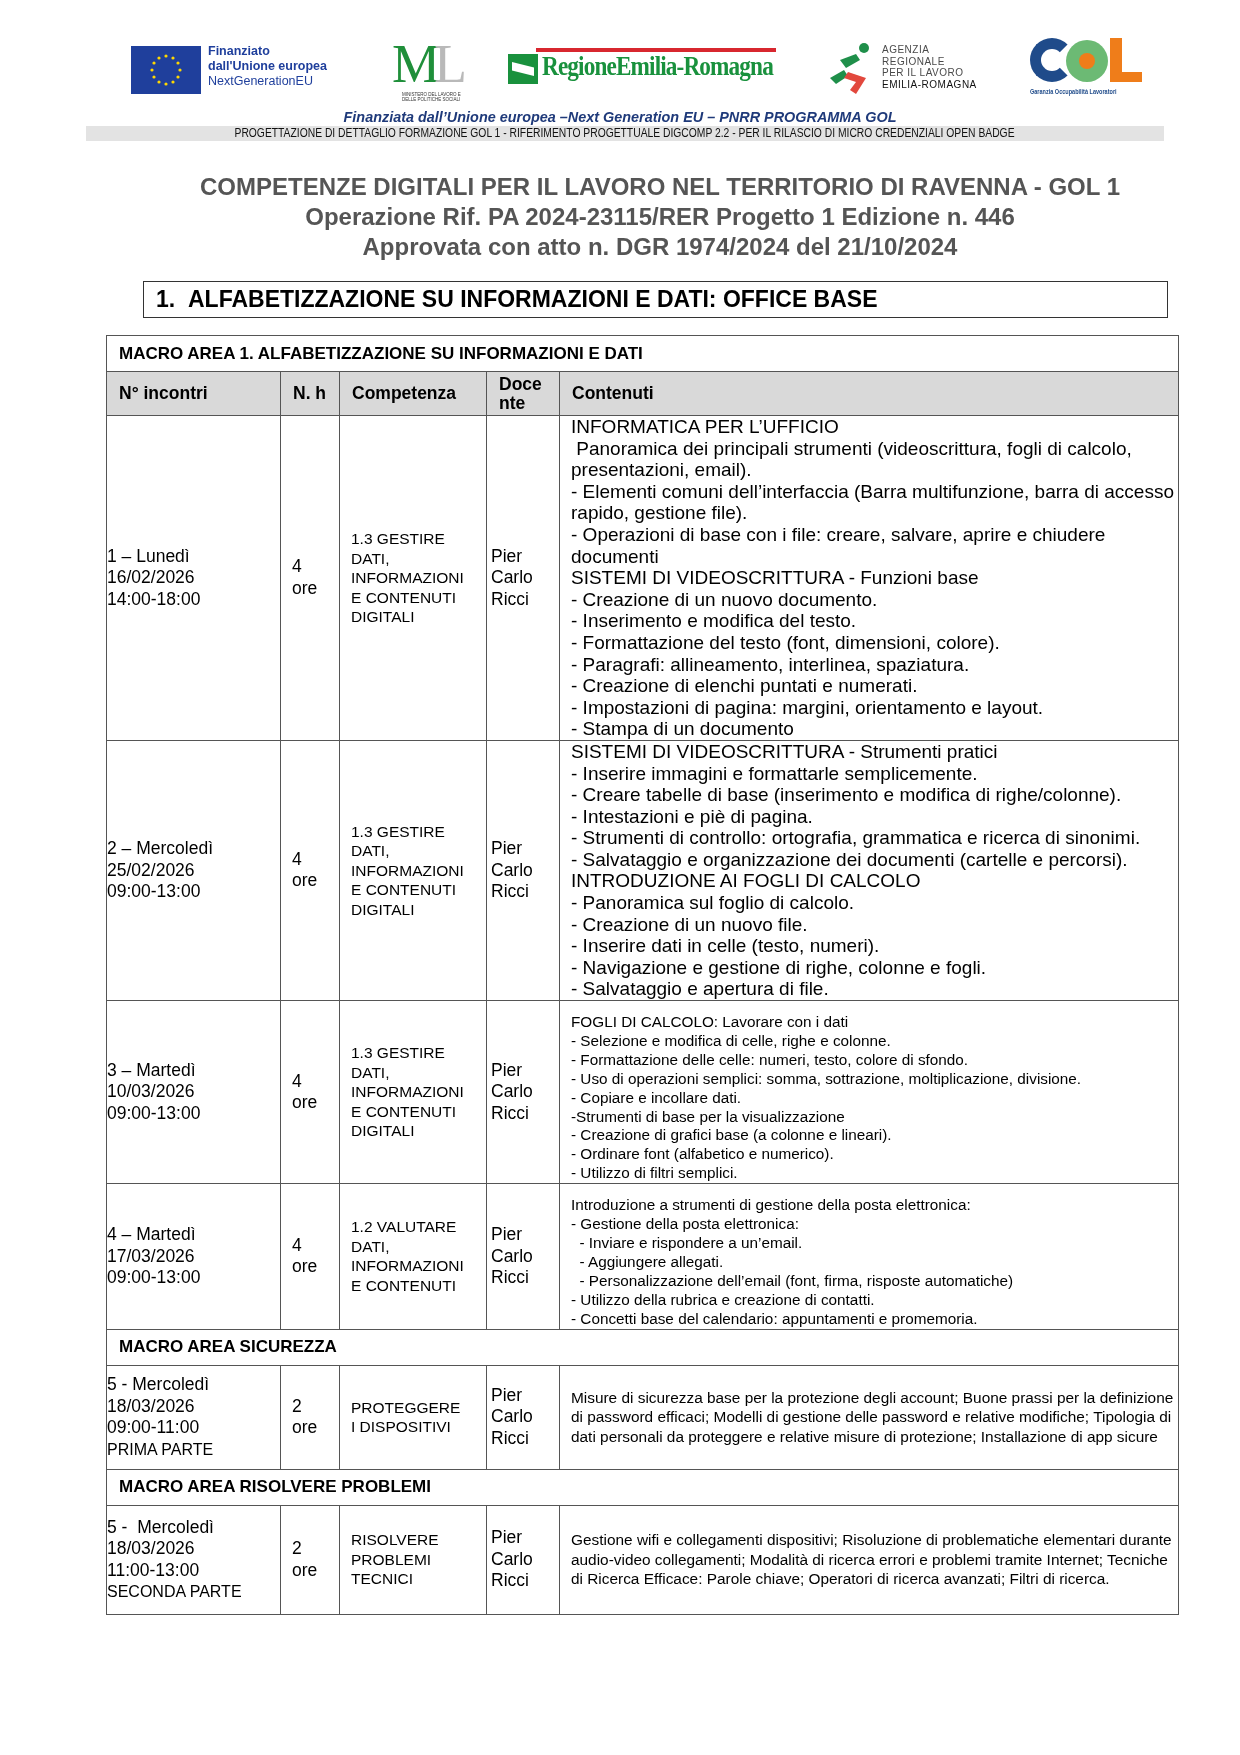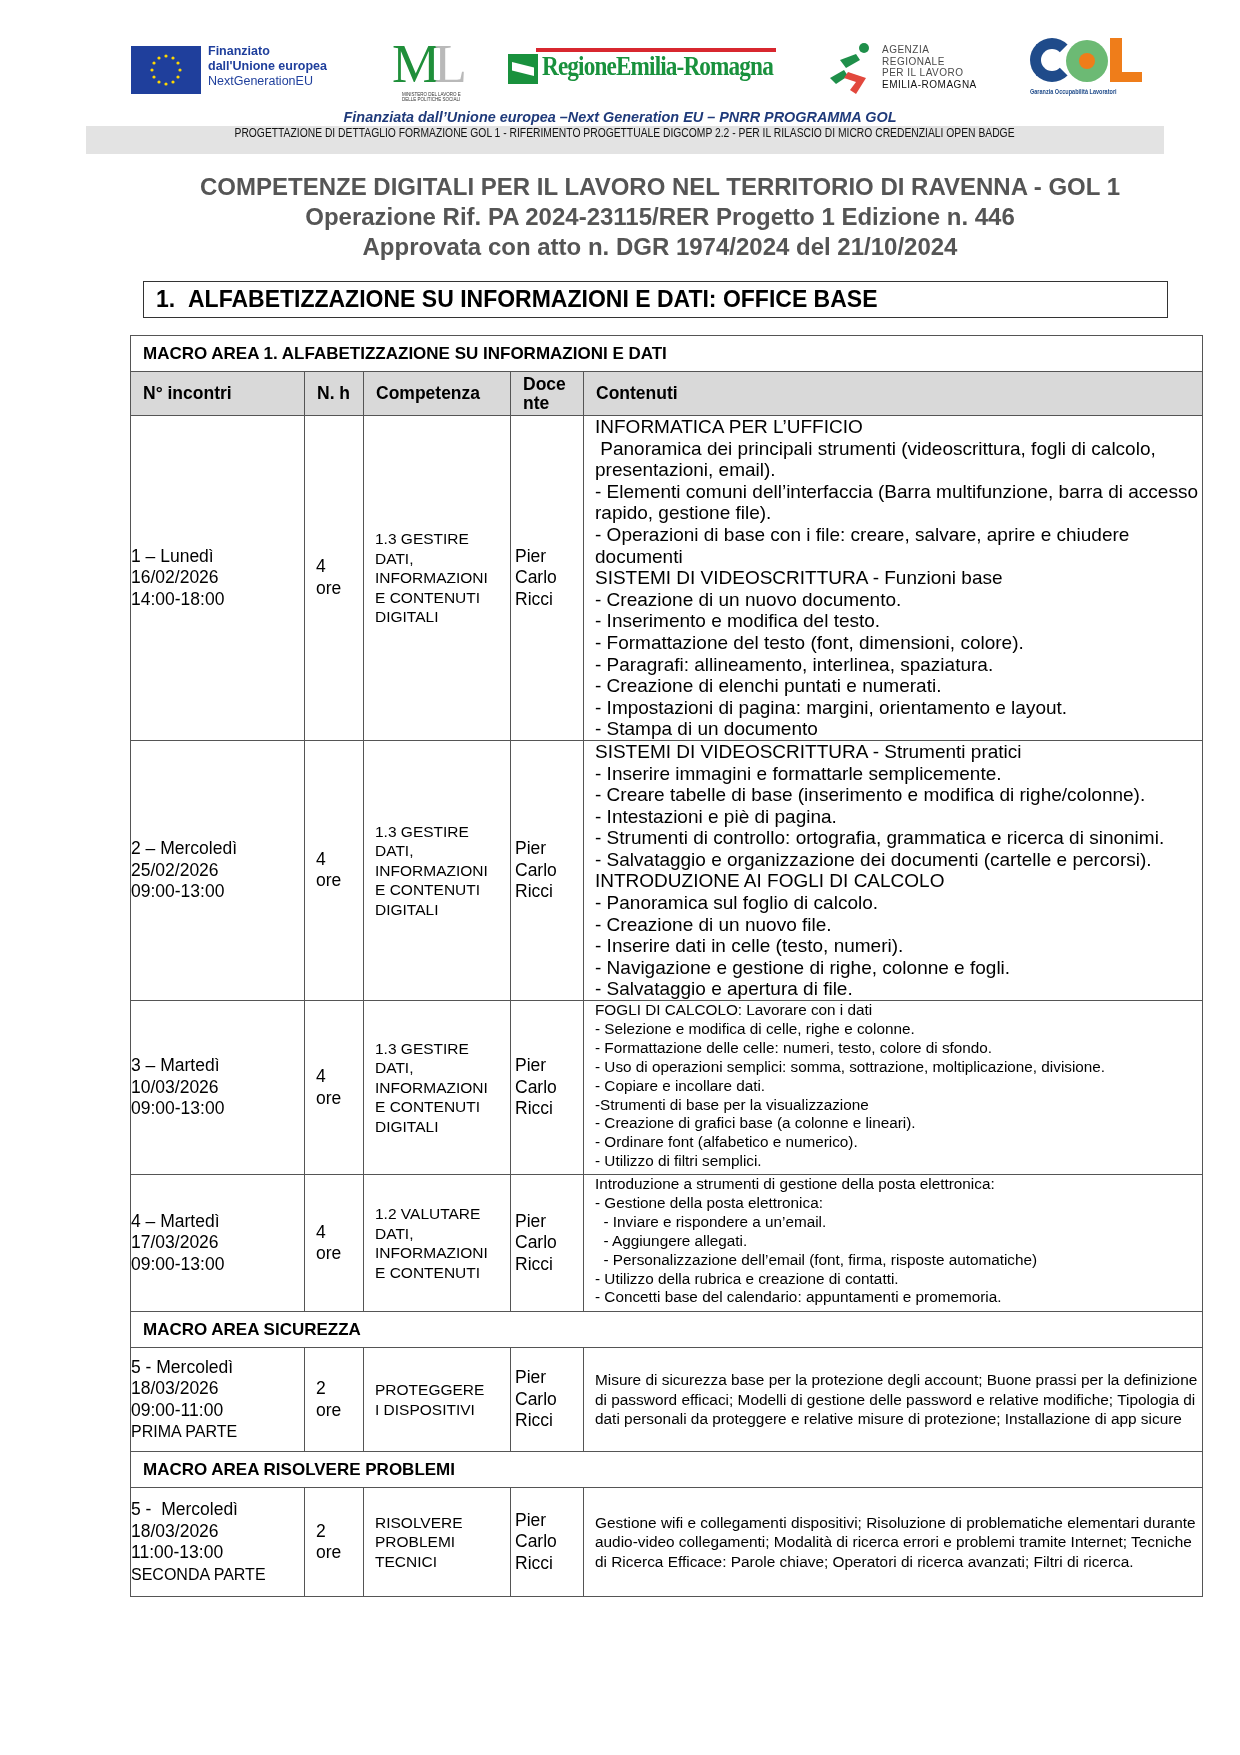--- a/index.html
+++ b/index.html
@@ -32,41 +32,41 @@
   .gol-logo .letters { position: relative; height: 46px; }
   .gol-logo .g { position: absolute; left: 0; top: 0; width: 44px; height: 44px; border-radius: 50%; border: 11px solid #1f4b8a; border-right-color: transparent; }
   .gol-logo .o { position: absolute; left: 36px; top: 2px; width: 42px; height: 42px; border-radius: 50%; background: #6cba74; }
   .gol-logo .o::after { content: ""; position: absolute; left: 13px; top: 13px; width: 16px; height: 16px; border-radius: 50%; background: #ef7d1a; }
   .gol-logo .l { position: absolute; left: 80px; top: 0; width: 12px; height: 44px; background: #ef7d1a; }
   .gol-logo .l::after { content: ""; position: absolute; left: 0; bottom: 0; width: 32px; height: 10px; background: #ef7d1a; }
   .gol-logo .gol-sub { font-size: 6.5px; color: #1f4b8a; font-weight: 700; white-space: nowrap; margin-top: 4px; transform: scaleX(0.85); transform-origin: left top; }
 
   
   .funding-line { position: absolute; top: 108px; left: 0; width: 1240px; text-align: center; font-size: 15.5px; font-style: italic; font-weight: 700; color: #1f3a7a; transform: scaleX(0.93); }
-  .design-line { position: absolute; top: 126px; left: 86px; width: 1078px; height: 28px; background: #e3e3e3; text-align: center; font-size: 12px; line-height: 15px; color: #111; }
+  .design-line { position: absolute; top: 126px; left: 86px; width: 1078px; height: 15px; background: #e3e3e3; text-align: center; font-size: 12px; line-height: 15px; color: #111; }
   .design-line span { display: inline-block; transform: scaleX(0.86); white-space: nowrap; }
 
   .doc-title { position: absolute; top: 172px; left: 0; width: 1320px; text-align: center; font-weight: 700; font-size: 24px; line-height: 30px; color: #555; }
   .doc-title div { white-space: nowrap; }
 
   .section-box { position: absolute; top: 281px; left: 143px; width: 1025px; height: 37px; border: 1.5px solid #333; font-weight: 700; font-size: 23px; line-height: 34px; padding-left: 12px; white-space: nowrap; }
 
   
-  table.schedule { position: absolute; top: 335px; left: 130px; width: 1072px; border-collapse: collapse; table-layout: fixed; }
+  table.schedule { position: absolute; top: 335px; left: 106px; width: 1072px; border-collapse: collapse; table-layout: fixed; }
   table.schedule td, table.schedule th { border: 1.3px solid #555; vertical-align: middle; }
   .macro-row td { height: 36px; font-weight: 700; font-size: 17px; padding-left: 12px; white-space: nowrap; }
   .macro-row.first td { height: 36px; }
   .head-row th { background: #d9d9d9; height: 44px; font-weight: 700; font-size: 17.5px; text-align: left; padding-left: 12px; line-height: 19px; }
   .cell-when { font-size: 17.5px; line-height: 21.5px; }
   .cell-when .part { font-size: 16px; display: block; }
   .cell-hours { padding-left: 11px; font-size: 17.5px; line-height: 21.5px; }
   .cell-comp { padding-left: 11px; font-size: 15.5px; line-height: 19.5px; }
   .cell-doc { padding-left: 4px; font-size: 17.5px; line-height: 21.5px; }
   .cell-content { padding-left: 11px; padding-right: 4px; font-size: 19px; line-height: 21.6px; vertical-align: top !important; }
-  .cell-content.small { font-size: 15.3px; line-height: 18.9px; padding-top: 0; }
+  .cell-content.small { font-size: 15.3px; line-height: 18.9px; padding-top: 12px; }
   .cell-content.para { font-size: 15.4px; line-height: 19.4px; vertical-align: middle !important; }
   .cell-content .line { display: block; white-space: nowrap; }
 </style>
 </head>
 <body>
 
 <div class="logos">
   <div class="eu-flag">
     <svg viewBox="0 0 70 48">
       <g fill="#ffd700">

